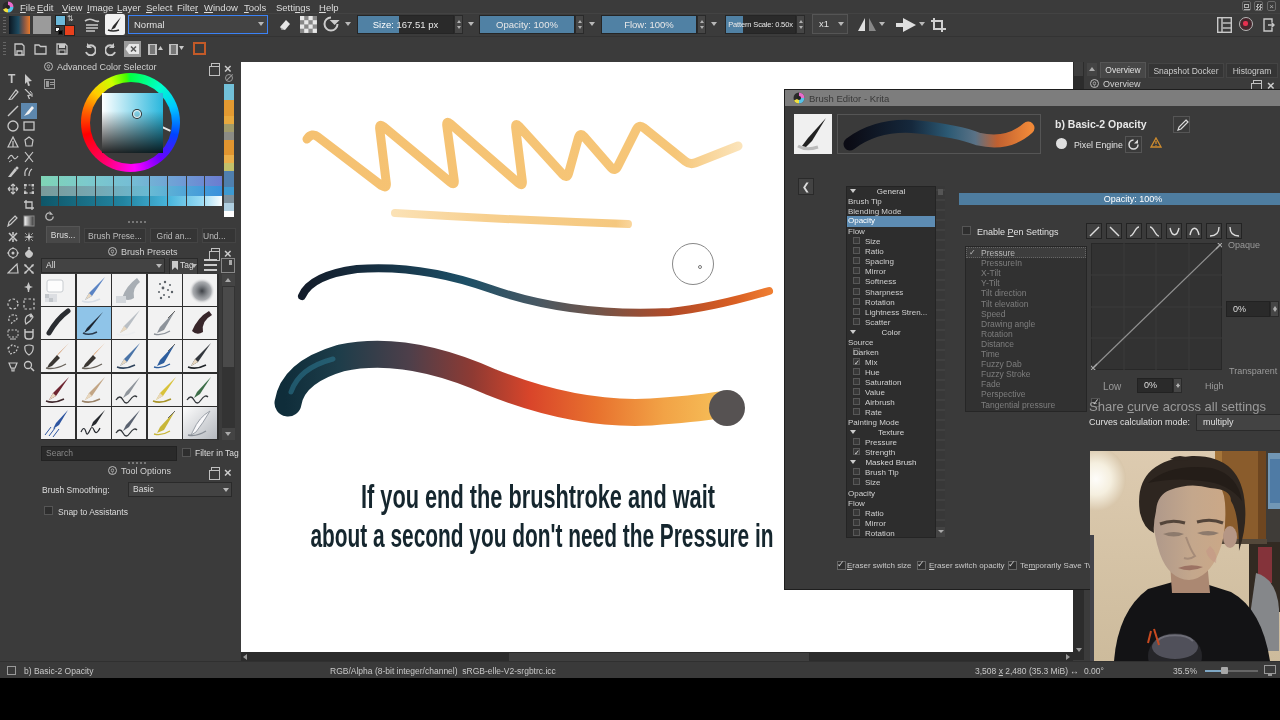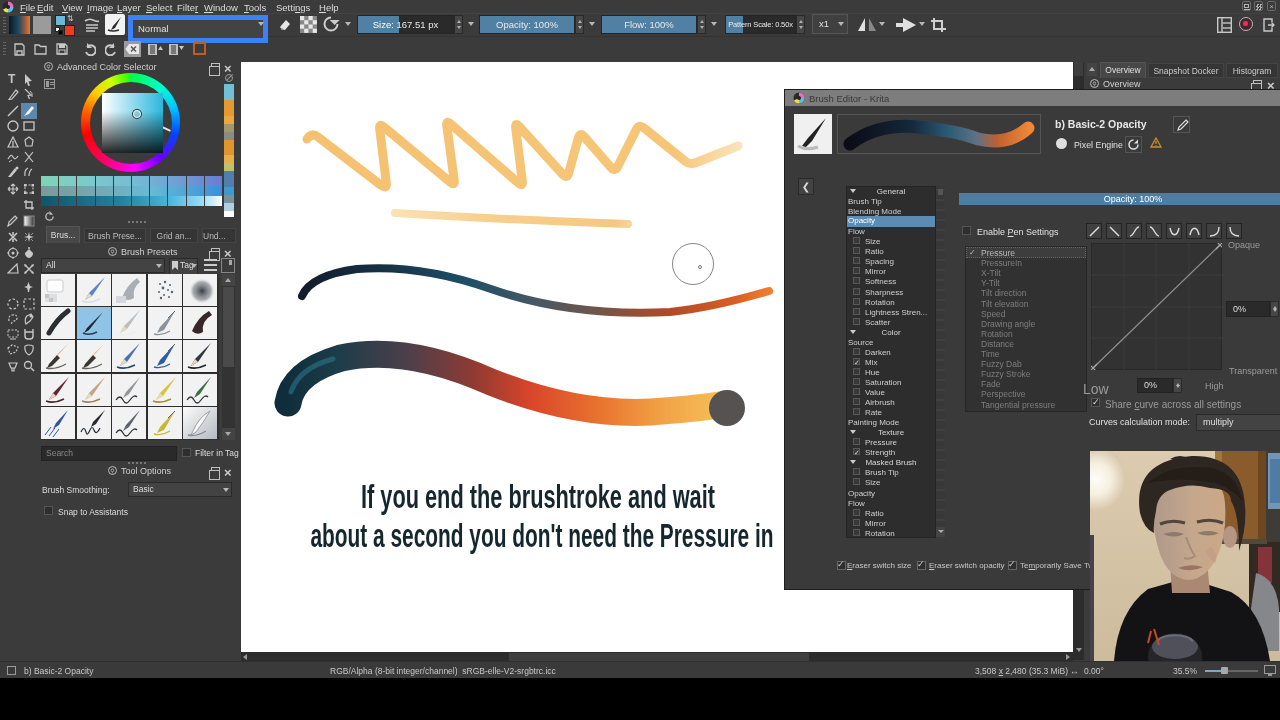--- a/index.html
+++ b/index.html
@@ -68,21 +68,21 @@
 <div class="abs" style="left:67px;top:14px;font-size:8px;color:#ccc">⇅</div>
 <svg class="abs" style="left:84px;top:17px" width="16" height="16" viewBox="0 0 16 16">
       <path d="M1 4 Q5 1 9 3 T15 4" stroke="#c8c8c8" fill="none" stroke-width="1.6"></path>
       <path d="M2 8 h12 M2 11 h12 M2 14 h9" stroke="#c8c8c8" stroke-width="1.4"></path>
     </svg>
 <div class="abs" style="left:105px;top:14px;width:20px;height:21px;background:#f2f2f2;border-radius:2px"></div>
 <svg class="abs" style="left:107px;top:16px" width="16" height="17" viewBox="0 0 16 17">
       <path d="M14 1 L6 10 L4 14 L8 12 Z" fill="#2a2a2a"></path>
       <path d="M1 14 Q6 16 12 14" stroke="#2a2a2a" fill="none" stroke-width="1.5"></path>
     </svg>
-<div class="abs" style="left:128px;top:15px;width:140px;height:28px;background:#434343;border:5px solid #3b82f6;font-size:9.5px;color:#e0e0e0;line-height:17px;padding-left:5px">Normal</div>
+<div class="abs" style="left:128px;top:15px;width:140px;height:19px;background:#434343;border:1px solid #3b82f6;font-size:9.5px;color:#e0e0e0;line-height:17px;padding-left:5px">Normal</div>
 <div class="drop" style="left:258px"></div>
 <svg class="abs" style="left:277px;top:17px" width="16" height="15" viewBox="0 0 16 15">
       <path d="M3 10 L9 3 L13 7 L8 13 L5 13 Z" fill="#e6e6e6"></path>
       <path d="M3 10 L5 13 L8 13" fill="#999"></path>
     </svg>
 <svg class="abs" style="left:300px;top:16px" width="17" height="17" viewBox="0 0 17 17">
       <rect width="17" height="17" fill="#888"></rect>
       <rect width="4.2" height="4.2" fill="#e8e8e8"></rect>
       <rect x="8.5" width="4.2" height="4.2" fill="#e8e8e8"></rect>
       <rect x="4.2" y="4.2" width="4.2" height="4.2" fill="#e8e8e8"></rect>
@@ -530,21 +530,21 @@
       <div class="abs" style="left:80px;top:197.50000000000006px;font-size:8px;color:#d0d0d0">Sharpness</div>
 <div class="abs" style="left:68px;top:207.55000000000007px;width:7px;height:7px;background:#383838;border:1px solid #585858;font-size:7px;color:#ddd;line-height:7px"></div>
       <div class="abs" style="left:80px;top:207.55000000000007px;font-size:8px;color:#d0d0d0">Rotation</div>
 <div class="abs" style="left:68px;top:217.60000000000008px;width:7px;height:7px;background:#383838;border:1px solid #585858;font-size:7px;color:#ddd;line-height:7px"></div>
       <div class="abs" style="left:80px;top:217.60000000000008px;font-size:8px;color:#d0d0d0">Lightness Stren...</div>
 <div class="abs" style="left:68px;top:227.6500000000001px;width:7px;height:7px;background:#383838;border:1px solid #585858;font-size:7px;color:#ddd;line-height:7px"></div>
       <div class="abs" style="left:80px;top:227.6500000000001px;font-size:8px;color:#d0d0d0">Scatter</div>
 <div class="abs" style="left:63px;top:237.7000000000001px;width:86px;height:10px;font-size:8px;color:#d8d8d8;text-align:center"><span style="position:absolute;left:2px;top:2px;border-left:3.5px solid transparent;border-right:3.5px solid transparent;border-top:4.5px solid #ccc"></span>Color</div>
 <div class="abs" style="left:63px;top:247.7500000000001px;font-size:8px;color:#d0d0d0">Source</div>
 <div class="abs" style="left:68px;top:257.8000000000001px;width:7px;height:7px;background:#383838;border:1px solid #585858;font-size:7px;color:#ddd;line-height:7px"></div>
-      <div class="abs" style="left:80px;top:257.8000000000001px;font-size:8px;color:#d0d0d0">Darken</div>
+      <div class="abs" style="left:68px;top:257.8000000000001px;font-size:8px;color:#d0d0d0">Darken</div>
 <div class="abs" style="left:68px;top:267.85000000000014px;width:7px;height:7px;background:#383838;border:1px solid #585858;font-size:7px;color:#ddd;line-height:7px">✓</div>
       <div class="abs" style="left:80px;top:267.85000000000014px;font-size:8px;color:#d0d0d0">Mix</div>
 <div class="abs" style="left:68px;top:277.90000000000015px;width:7px;height:7px;background:#383838;border:1px solid #585858;font-size:7px;color:#ddd;line-height:7px"></div>
       <div class="abs" style="left:80px;top:277.90000000000015px;font-size:8px;color:#d0d0d0">Hue</div>
 <div class="abs" style="left:68px;top:287.95000000000016px;width:7px;height:7px;background:#383838;border:1px solid #585858;font-size:7px;color:#ddd;line-height:7px"></div>
       <div class="abs" style="left:80px;top:287.95000000000016px;font-size:8px;color:#d0d0d0">Saturation</div>
 <div class="abs" style="left:68px;top:298.00000000000017px;width:7px;height:7px;background:#383838;border:1px solid #585858;font-size:7px;color:#ddd;line-height:7px"></div>
       <div class="abs" style="left:80px;top:298.00000000000017px;font-size:8px;color:#d0d0d0">Value</div>
 <div class="abs" style="left:68px;top:308.0500000000002px;width:7px;height:7px;background:#383838;border:1px solid #585858;font-size:7px;color:#ddd;line-height:7px"></div>
       <div class="abs" style="left:80px;top:308.0500000000002px;font-size:8px;color:#d0d0d0">Airbrush</div>
@@ -625,26 +625,26 @@
 <svg class="abs" style="left:306px;top:153px" width="131" height="127" viewBox="0 0 131 127">
         <path d="M0 32 H131 M0 64 H131 M0 95 H131 M33 0 V127 M65 0 V127 M98 0 V127" stroke="#3a3a3a" stroke-width="1"></path>
         <line x1="2" y1="125" x2="129" y2="2" stroke="#909090" stroke-width="1.2"></line>
         <path d="M125 -2 l8 8 m0 -8 l-8 8" stroke="#aaa" stroke-width="1.2"></path>
         <path d="M-2 121 l8 8 m0 -8 l-8 8" stroke="#aaa" stroke-width="1.2"></path>
       </svg>
 <div class="abs" style="left:443px;top:150px;font-size:9px;color:#9a9a9a">Opaque</div>
 <div class="abs" style="left:441px;top:211px;width:44px;height:16px;background:#2a2a2a;border:1px solid #222;font-size:9px;color:#ddd;line-height:14px;padding-left:6px">0%</div>
 <div class="spin" style="left:485px;top:211px;height:16px"></div>
 <div class="abs" style="left:444px;top:276px;font-size:9px;color:#9a9a9a">Transparent</div>
-<div class="abs" style="left:298px;top:291px;font-size:14px;color:#9a9a9a">Low</div>
+<div class="abs" style="left:318px;top:291px;font-size:10px;color:#9a9a9a">Low</div>
 <div class="abs" style="left:352px;top:288px;width:36px;height:15px;background:#2a2a2a;border:1px solid #222;font-size:9px;color:#ddd;line-height:13px;padding-left:6px">0%</div>
 <div class="spin" style="left:388px;top:288px;height:15px"></div>
 <div class="abs" style="left:420px;top:291px;font-size:9px;color:#9a9a9a">High</div>
 <div class="chk on" style="left:306px;top:308px"></div>
-<div class="abs" style="left:320px;top:309px;font-size:10px;color:#9a9a9a">Share <u>c</u>urve across all settings</div>
+<div class="abs" style="left:304px;top:309px;font-size:13px;color:#9a9a9a">Share <u>c</u>urve across all settings</div>
 <div class="abs" style="left:304px;top:327px;font-size:9px;color:#e0e0e0">Curves calculation mode:</div>
 <div class="abs" style="left:411px;top:324px;width:85px;height:17px;background:#434343;border:1px solid #2a2a2a;font-size:9px;color:#e0e0e0;line-height:15px;padding-left:6px">multiply</div>
 
 <div class="abs" style="left:52px;top:471px;width:9px;height:9px;border:1px solid #666;background:#2e2e2e"></div>
       <div class="abs" style="left:52px;top:469px;font-size:9px;color:#ccc">✓</div>
 <div class="abs" style="left:62px;top:471px;font-size:8px;color:#c8c8c8"><u>E</u>raser switch size</div>
 <div class="abs" style="left:132px;top:471px;width:9px;height:9px;border:1px solid #666;background:#2e2e2e"></div>
       <div class="abs" style="left:132px;top:469px;font-size:9px;color:#ccc">✓</div>
 <div class="abs" style="left:144px;top:471px;font-size:8px;color:#c8c8c8"><u>E</u>raser switch opacity</div>
 <div class="abs" style="left:223px;top:471px;width:9px;height:9px;border:1px solid #666;background:#2e2e2e"></div>

